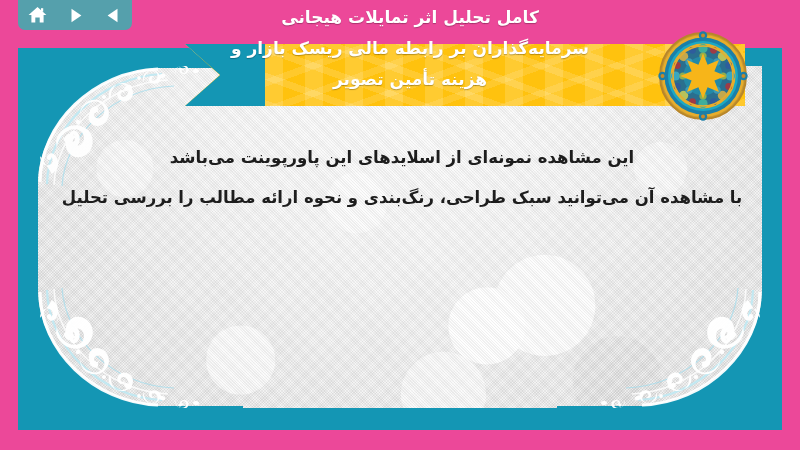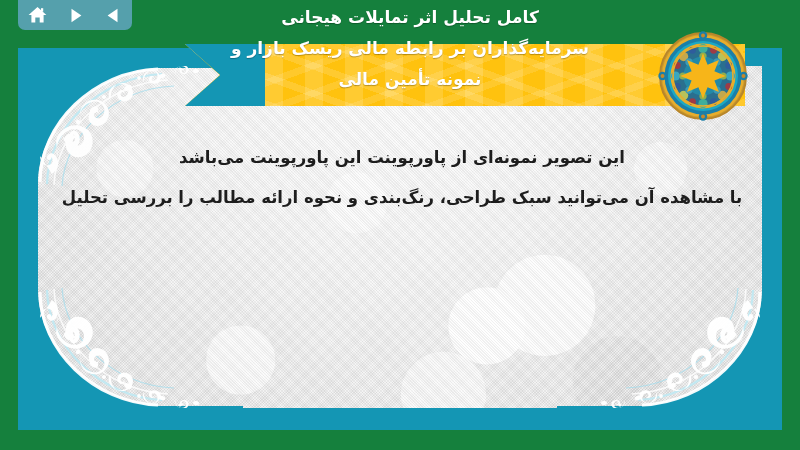--- a/index.html
+++ b/index.html
@@ -5,21 +5,21 @@
 <style>
   html,body{margin:0;padding:0;}
   body{
     width:800px;height:450px;overflow:hidden;
     background:#3b3b3b;
     font-family:"DejaVu Sans","Liberation Sans",sans-serif;
     position:relative;
   }
 
   
-  #stage{position:absolute;inset:0;width:800px;height:450px;overflow:hidden;background:#15803d;}
+  #stage{position:absolute;inset:0;width:800px;height:450px;overflow:hidden;background:#ec4899;}
 
   
   #navbar{
     position:absolute;left:18px;top:-6px;width:114px;height:36px;
     background:#55a0ac;border-radius:7px;
     display:flex;align-items:flex-end;justify-content:space-around;
     padding-bottom:3px;box-sizing:border-box;z-index:40;
   }
   #navbar .nav-btn{
     width:30px;height:24px;display:flex;align-items:center;justify-content:center;
@@ -213,21 +213,21 @@
 
   <div id="banner">
     <div id="banner-bg"></div>
     <div id="banner-pattern"></div>
     <div id="banner-teal"></div>
   </div>
 
   <div id="title-block">
     <div class="title-line" id="title-line-1">کامل تحلیل اثر تمایلات هیجانی</div>
     <div class="title-line">سرمایه‌گذاران بر رابطه مالی ریسک بازار و</div>
-    <div class="title-line">نمونه تأمین مالی</div>
+    <div class="title-line">هزینه تأمین تصویر</div>
   </div>
 
   <div id="medallion">
     <svg viewBox="0 0 92 92" xmlns="http://www.w3.org/2000/svg">
       <defs>
         <clipPath id="medclip">
             <circle cx="46" cy="46" r="43"></circle>
           </clipPath>
       </defs>
       <circle cx="46" cy="46" r="43" fill="#c99a2e"></circle>
@@ -277,21 +277,21 @@
       <g fill="#c4892c">
         <circle cx="46" cy="5.5" r="2"></circle>
         <circle cx="86.5" cy="46" r="2"></circle>
         <circle cx="46" cy="86.5" r="2"></circle>
         <circle cx="5.5" cy="46" r="2"></circle>
       </g>
     </svg>
   </div>
 
   <div id="body-copy">
-    <div class="body-line">این تصویر نمونه‌ای از پاورپوینت این پاورپوینت می‌باشد</div>
+    <div class="body-line">این مشاهده نمونه‌ای از اسلایدهای این پاورپوینت می‌باشد</div>
     <div class="body-line">با مشاهده آن می‌توانید سبک طراحی، رنگ‌بندی و نحوه ارائه مطالب را بررسی تحلیل</div>
   </div>
 
   <div id="navbar">
     <div class="nav-btn">
       <span>
         <svg width="17" height="17" viewBox="0 0 17 17" xmlns="http://www.w3.org/2000/svg">
           <path d="M12.5,1.8 L12.5,15.2 L2.6,8.5 Z" fill="#ffffff"></path>
         </svg>
       </span>

